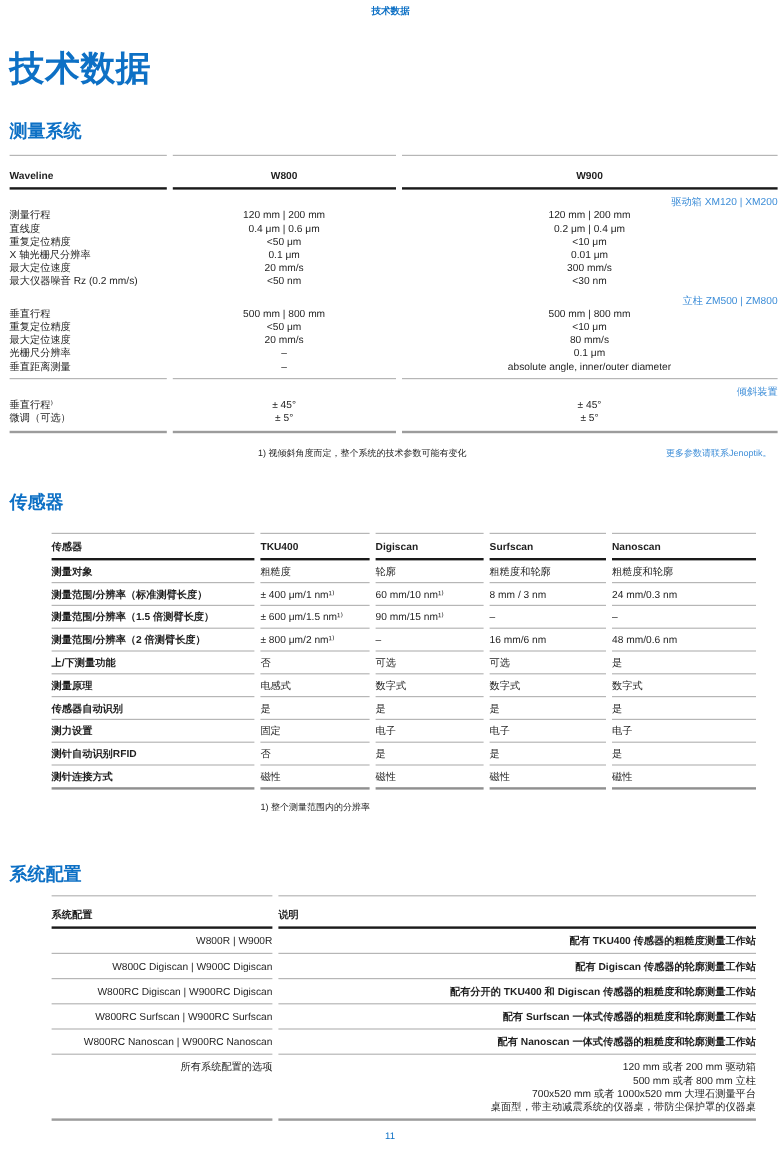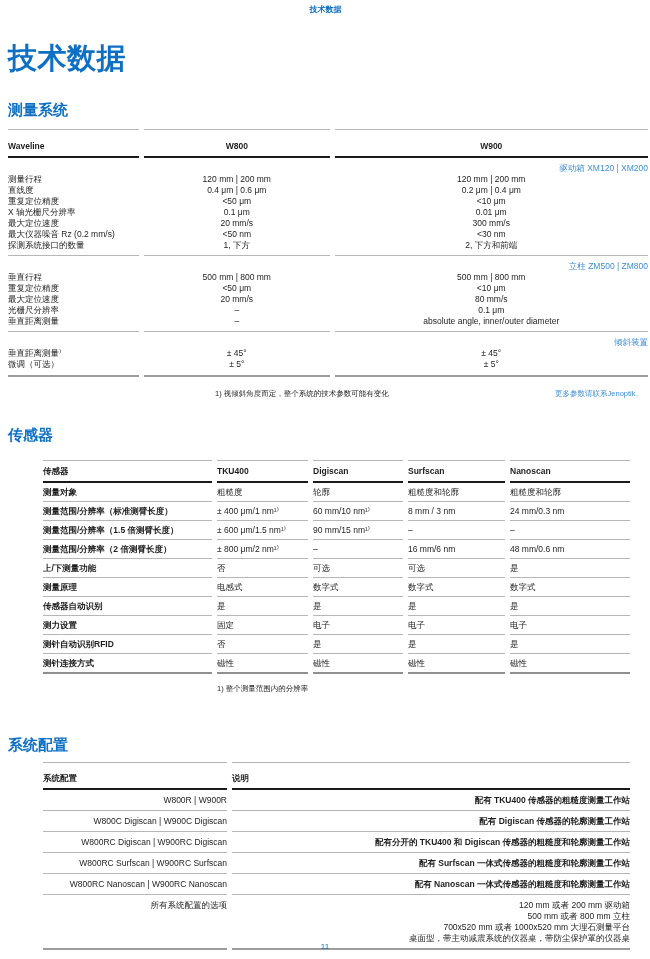--- a/index.html
+++ b/index.html
@@ -118,25 +118,20 @@
           <tr>
             <td>最大定位速度</td>
             <td class="c">20 mm/s</td>
             <td class="c">300 mm/s</td>
           </tr>
           <tr>
             <td>最大仪器噪音 Rz (0.2 mm/s)</td>
             <td class="c">&lt;50 nm</td>
             <td class="c">&lt;30 nm</td>
           </tr>
-          <tr class="sep">
-            <td>探测系统接口的数量</td>
-            <td class="c">1, 下方</td>
-            <td class="c">2, 下方和前端</td>
-          </tr>
         </tbody>
         <tbody>
           <tr>
             <td class="gname" colspan="3">立柱 ZM500 | ZM800</td>
           </tr>
           <tr>
             <td>垂直行程</td>
             <td class="c">500 mm | 800 mm</td>
             <td class="c">500 mm | 800 mm</td>
           </tr>
@@ -159,21 +154,21 @@
             <td>垂直距离测量</td>
             <td class="c">–</td>
             <td class="c">absolute angle, inner/outer diameter</td>
           </tr>
         </tbody>
         <tbody>
           <tr>
             <td class="gname" colspan="3">倾斜装置</td>
           </tr>
           <tr>
-            <td>垂直距离测量⁾</td>
+            <td>垂直行程⁾</td>
             <td class="c">± 45°</td>
             <td class="c">± 45°</td>
           </tr>
           <tr class="end">
             <td>微调（可选）</td>
             <td class="c">± 5°</td>
             <td class="c">± 5°</td>
           </tr>
         </tbody>
       </table>

